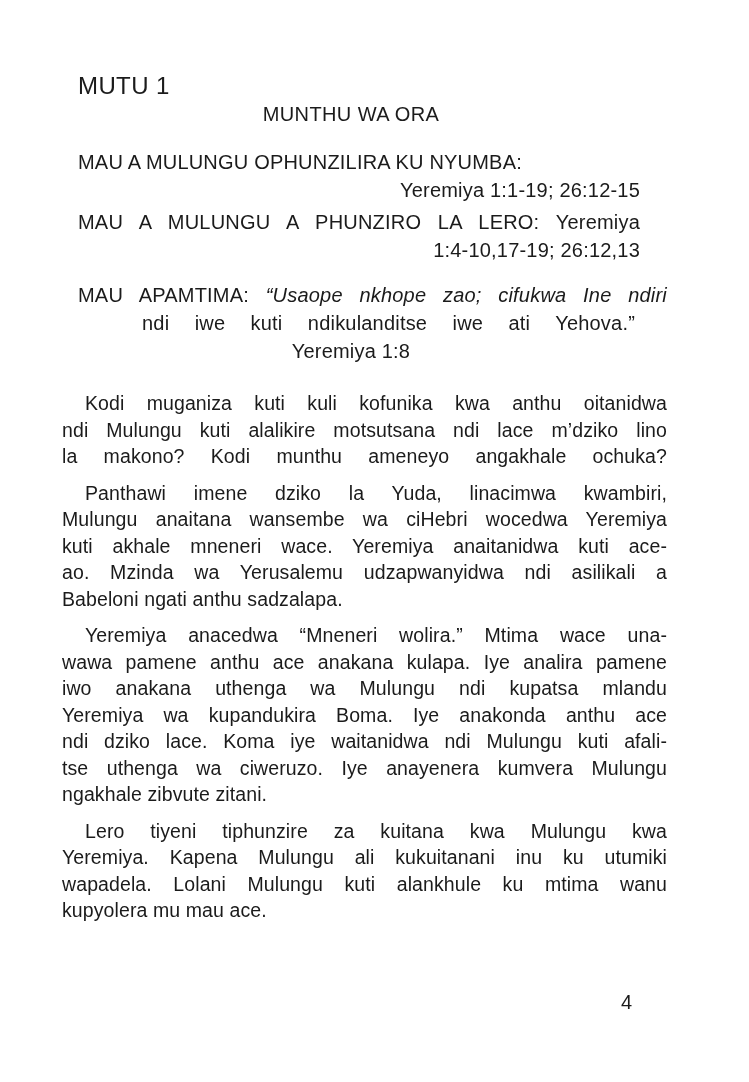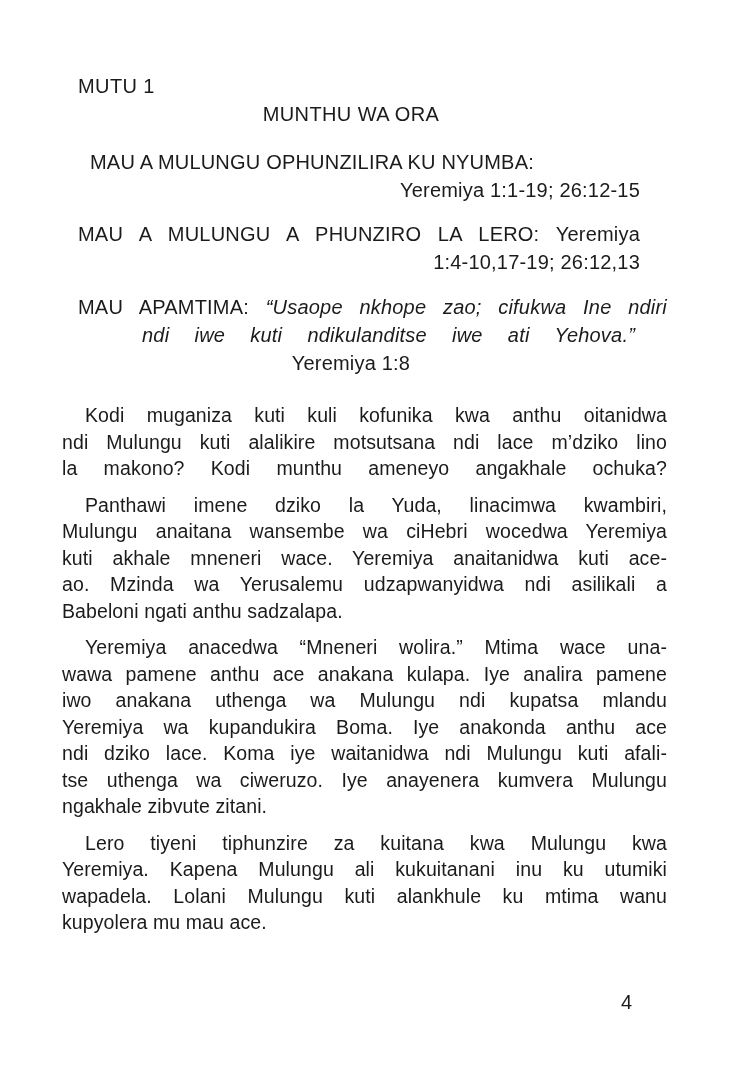--- a/index.html
+++ b/index.html
@@ -13,61 +13,60 @@
     height: 1082px;
     background: #ffffff;
     color: #1b1b1b;
     font-family: "Liberation Sans", sans-serif;
     box-sizing: border-box;
     padding: 76px 82px 0 62px;
     overflow: hidden;
   }
   .chapter {
     margin-left: 16px;
-    font-size: 20px;
+    font-size: 24px;
     line-height: 20px;
     letter-spacing: 0.4px;
   }
   .title {
     margin-top: 8px;
     margin-right: 27px;
     text-align: center;
     font-size: 20px;
     line-height: 20px;
     letter-spacing: 0.4px;
   }
   .headings {
     margin-top: 24px;
     padding-right: 27px;
     font-size: 20px;
     line-height: 28px;
     letter-spacing: 0.2px;
   }
-  .h-label { margin-left: 28px; }
+  .h-label { margin-left: 16px; }
   .h-ref   { text-align: right; }
   .h-line-just {
     margin-left: 16px;
     text-align: justify;
     text-align-last: justify;
   }
-  .gap-above { margin-top: 16px; }
+  .gap-above { margin-top: 4px; }
   .memory {
     margin-top: 17px;
     font-size: 20px;
     line-height: 28px;
     letter-spacing: 0.2px;
   }
   .m-line1 {
     text-indent: 16px;
     text-align: justify;
     text-align-last: justify;
   }
   .italic { font-style: italic; }
   .m-line2 {
-    font-style: italic;
     padding-left: 80px;
     padding-right: 32px;
     text-align: justify;
     text-align-last: justify;
   }
   .m-ref {
     text-align: center;
     padding-right: 27px;
   }
   .body-text {

